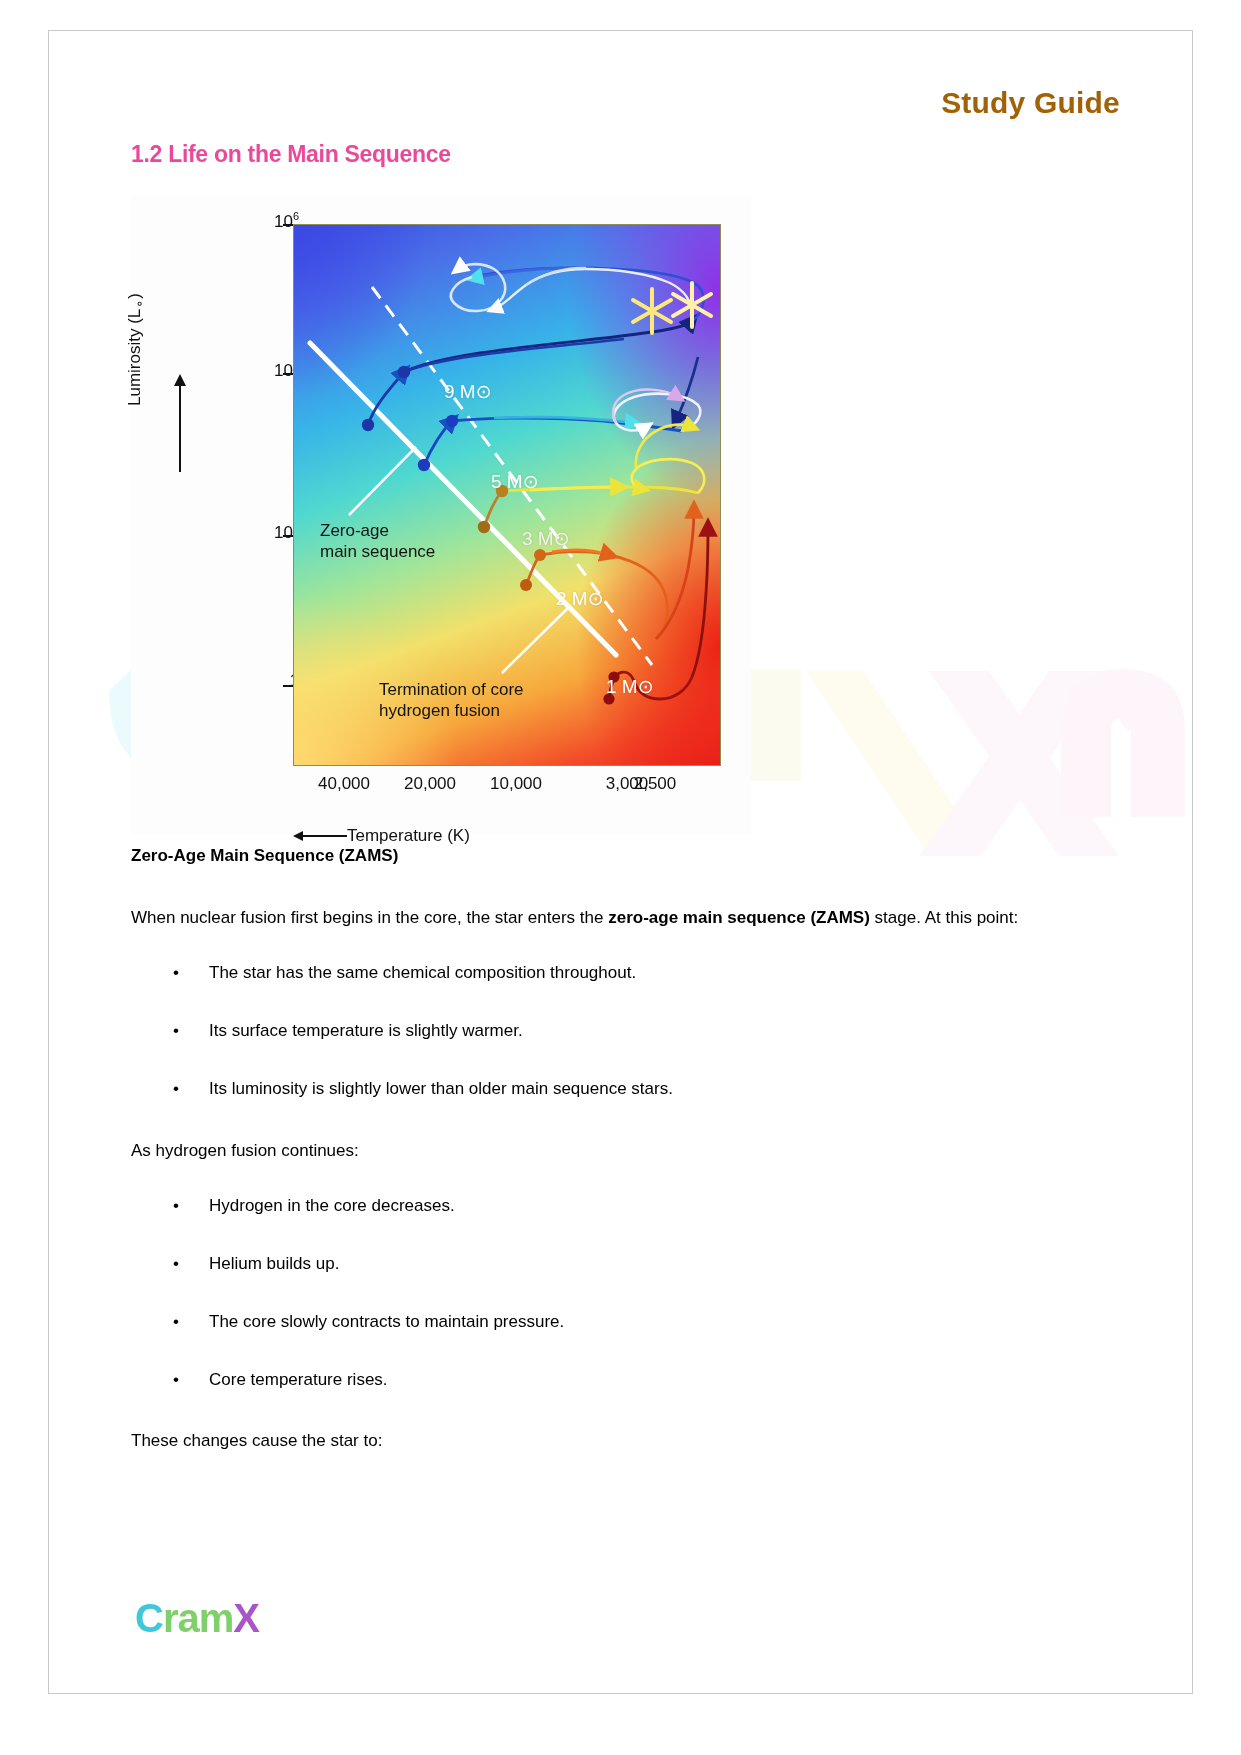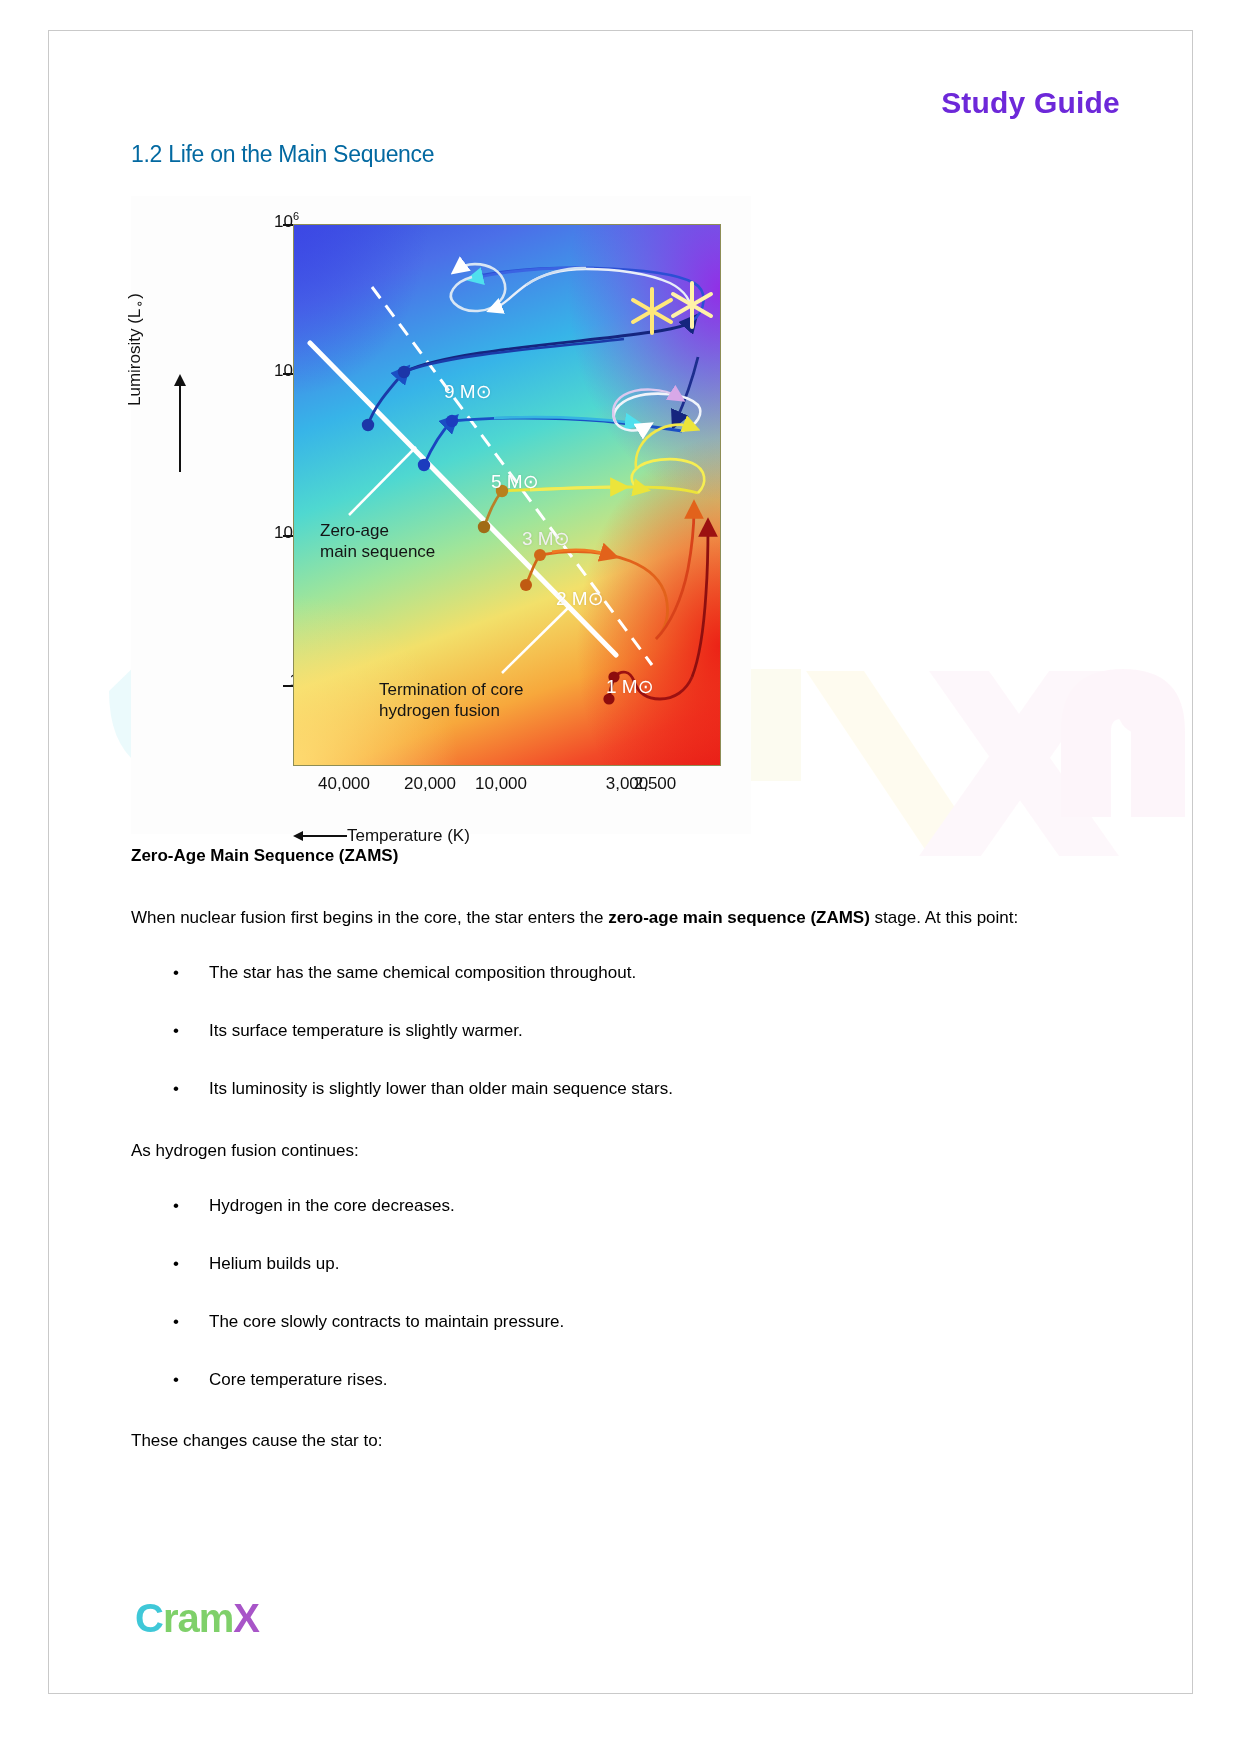--- a/index.html
+++ b/index.html
@@ -34,31 +34,31 @@
   }
   .watermark svg { position: absolute; left: 0; top: 0; }
 
   
   .study-guide {
     position: absolute;
     right: 72px;
     top: 55px;
     font-size: 30px;
     font-weight: bold;
-    color: #6d28d9;
+    color: #a16207;
     letter-spacing: 0.2px;
     z-index: 3;
   }
   .section-title {
     position: absolute;
     left: 82px;
     top: 110px;
     font-size: 23px;
-    font-weight: normal;
-    color: #0369a1;
+    font-weight: bold;
+    color: #ec4899;
     font-family: "Liberation Sans", sans-serif;
     letter-spacing: -0.3px;
     z-index: 3;
   }
 
   
   .figure {
     position: absolute;
     left: 82px;
     top: 165px;
@@ -393,21 +393,21 @@
         <span>main sequence</span>
       </div>
       <div class="plot-note" style="left:85px; top:455px;">
         <span>Termination of core</span><br>
         <span>hydrogen fusion</span>
       </div>
     </div>
 
     <div class="xtick-label" style="left:213px; top:578px;">40,000</div>
     <div class="xtick-label" style="left:299px; top:578px;">20,000</div>
-    <div class="xtick-label" style="left:370px; top:578px;">10,000</div>
+    <div class="xtick-label" style="left:385px; top:578px;">10,000</div>
     <div class="xtick-label" style="left:496px; top:578px;">3,000</div>
     <div class="xtick-label" style="left:524px; top:578px;">2,500</div>
 
     <div class="x-axis-label">
       <span class="x-arrow-wrap">
         <span class="x-arrow-head"></span>
           <span class="x-arrow-line"></span>
       </span><span>Temperature (K)</span>
     </div>
   </div>

